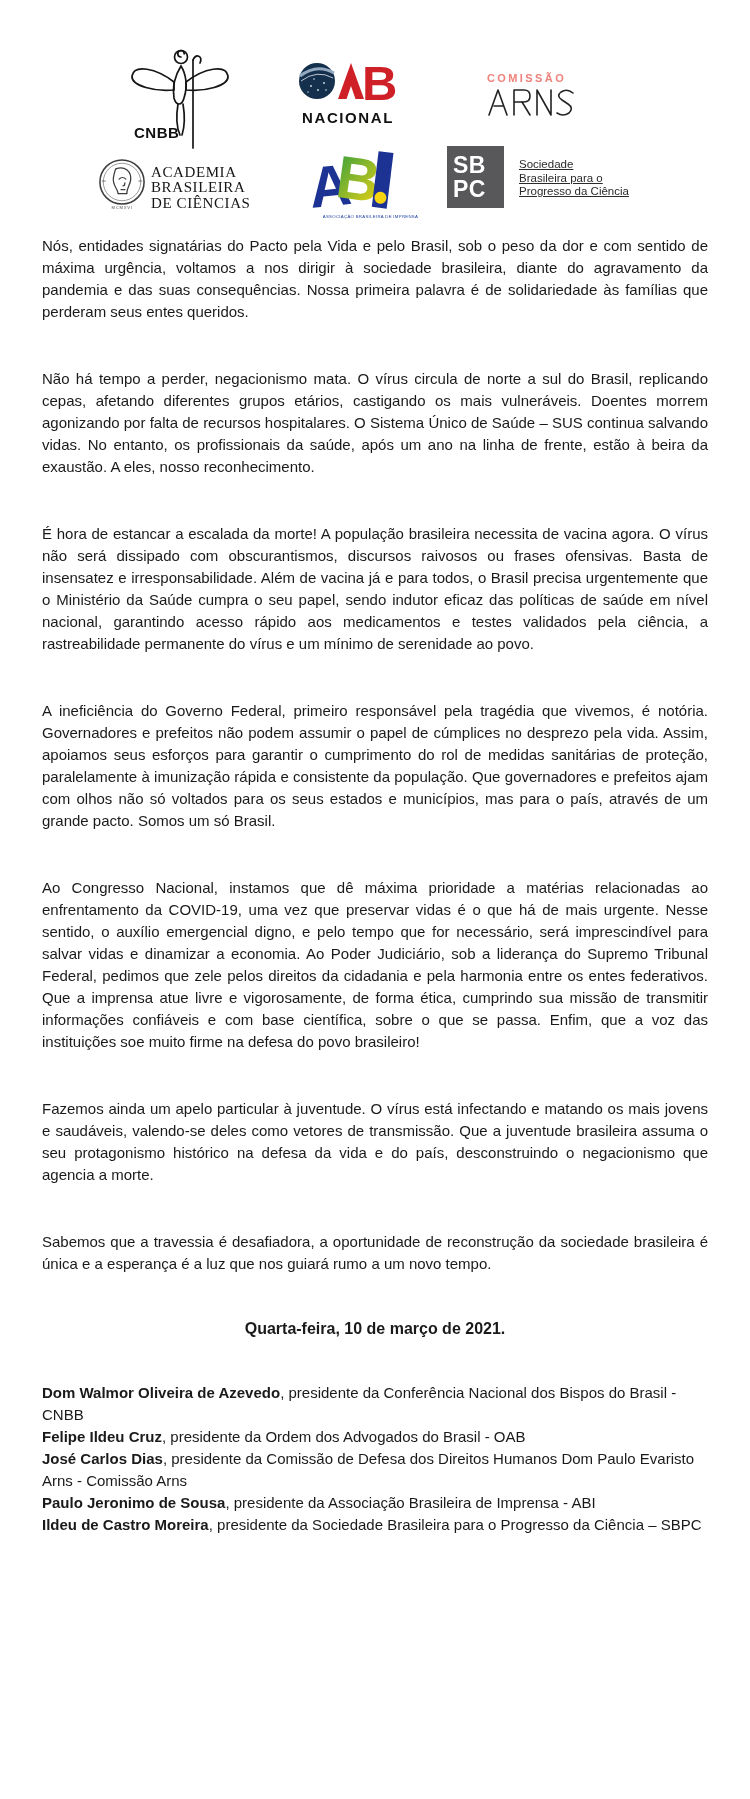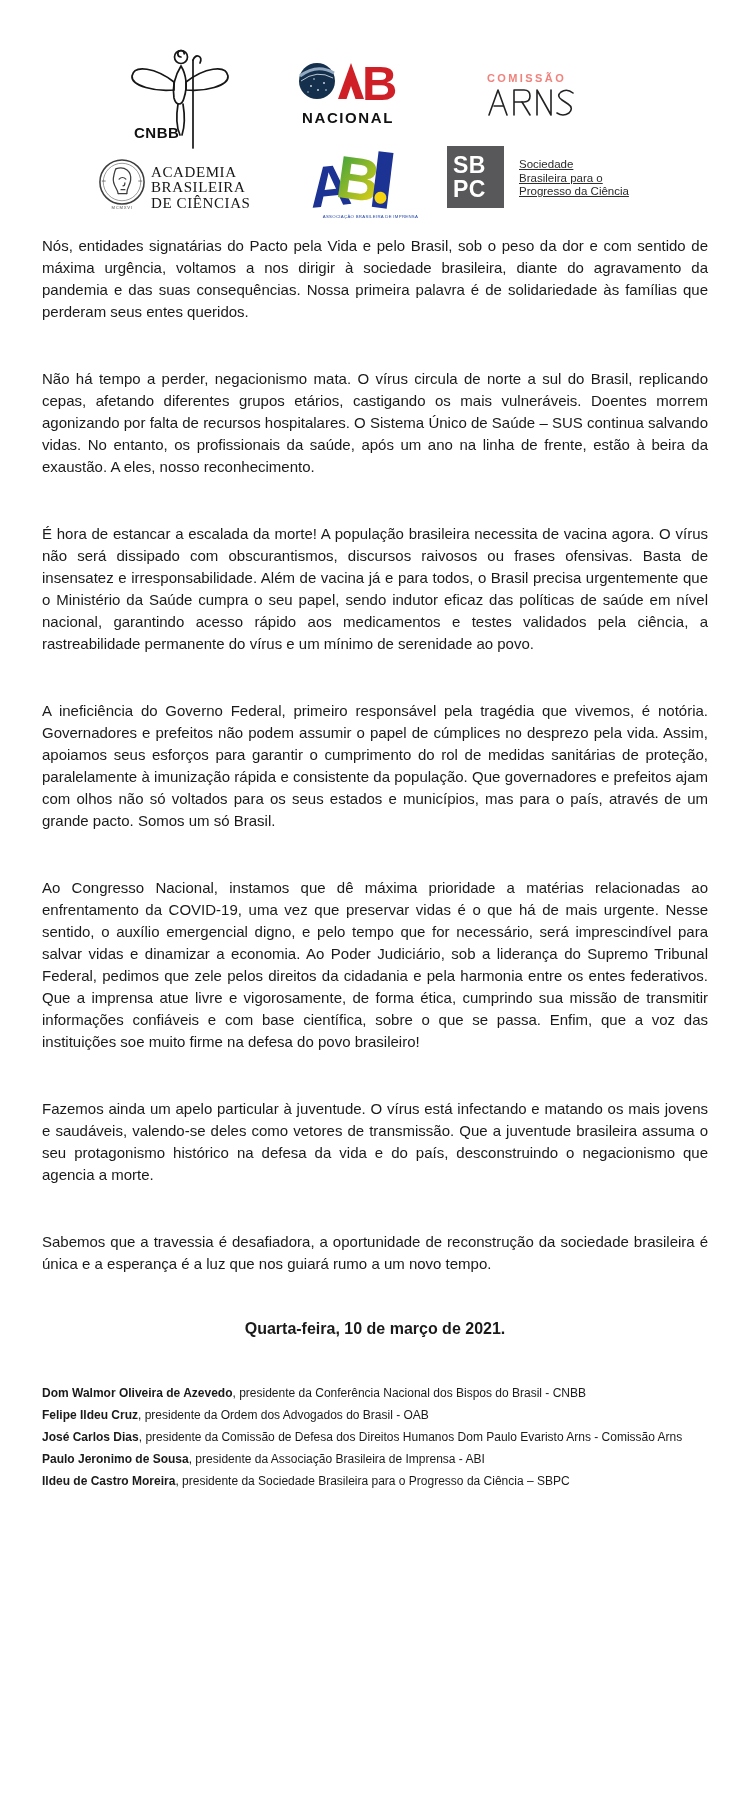--- a/index.html
+++ b/index.html
@@ -25,21 +25,21 @@
   .abi-sub{font-size:6px;transform:scale(.72);transform-origin:center top;color:#2244a6;letter-spacing:.4px;white-space:nowrap;margin-top:0px;}
   .logo-sbpc{left:447px;top:146px;display:flex;gap:15px;align-items:flex-start;}
   .sbpc-square{width:57px;height:62px;background:var(--c-sbpc_gray,#58585a);color:#fff;display:flex;flex-direction:column;justify-content:center;padding-left:6px;box-sizing:border-box;}
   .sbpc-square span{font-weight:800;font-size:23px;line-height:24px;letter-spacing:.5px;}
   .sbpc-name{font-size:11.5px;line-height:13.5px;color:#2b2b2b;padding-top:12px;text-decoration:underline;}
   
   .letter{padding:0 42px;}
   .title{font-size:17.5px;font-weight:bold;text-align:center;margin:24px 0 72px;}
   .para{font-size:15px;line-height:22px;text-align:justify;margin:0 0 45px;}
   .date-line{font-size:16px;font-weight:bold;text-align:center;margin:12px 0 44px;}
-  .sigs{font-size:12px;line-height:22px;}
+  .sigs{font-size:15px;line-height:22px;}
   .sig{margin:0;}
   .sig strong{font-weight:bold;}
 </style>
 </head>
 <body>
 
 <div class="header">
 
   <div class="logo logo-cnbb">
     <svg width="110" height="115" viewBox="0 0 110 115">

